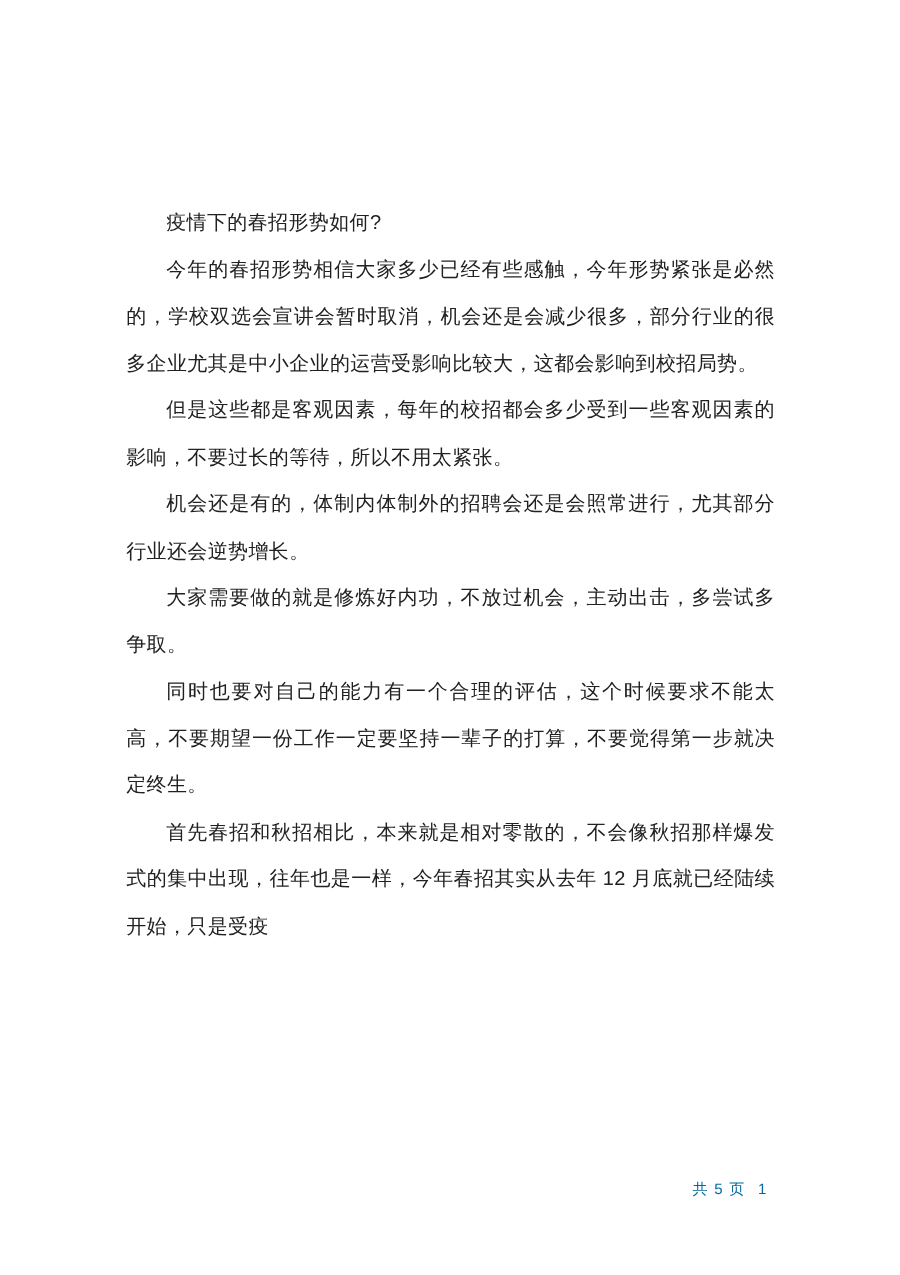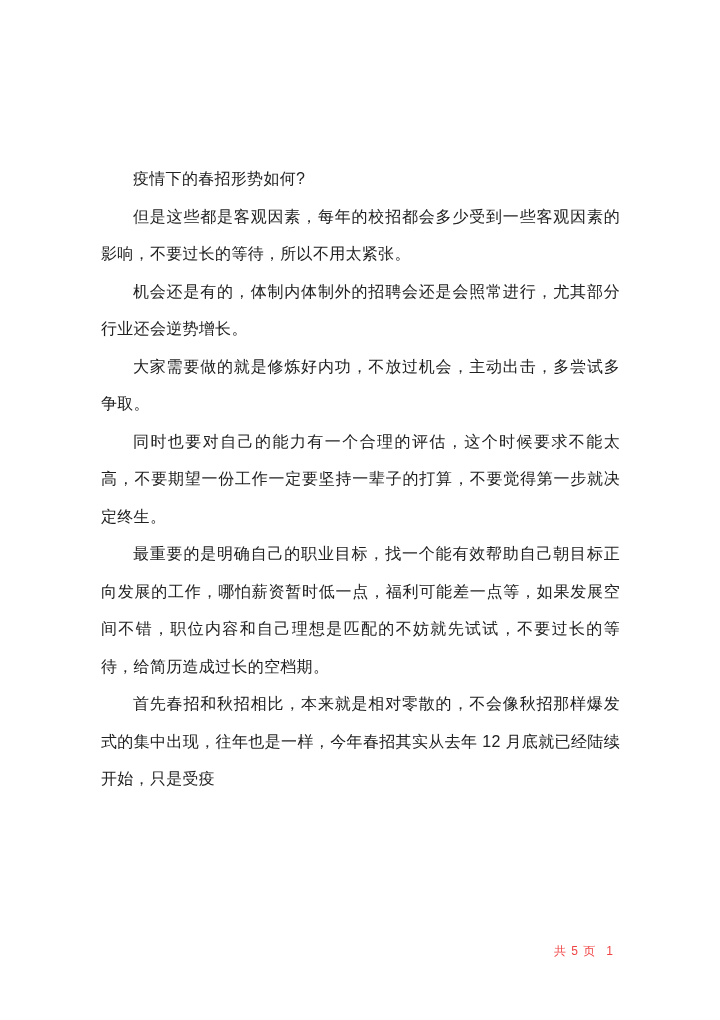--- a/index.html
+++ b/index.html
@@ -42,40 +42,40 @@
     text-align: justify;
     text-justify: inter-ideograph;
     text-indent: 2em;
     letter-spacing: 0.3px;
   }
   .page-footer {
     position: absolute;
     top: 943px;
     right: 106px;
     font-size: 12px;
-    color: #ef4444;
+    color: #0369a1;
     letter-spacing: 1px;
   }
   .page-footer .page-num {
     margin-left: 10px;
   }
 </style>
 </head>
 <body>
 
 <div class="page">
 
 
   <div class="doc-body">
     <p>疫情下的春招形势如何?</p>
+    <p>今年的春招形势相信大家多少已经有些感触，今年形势紧张是必然的，学校双选会宣讲会暂时取消，机会还是会减少很多，部分行业的很多企业尤其是中小企业的运营受影响比较大，这都会影响到校招局势。</p>
     <p>但是这些都是客观因素，每年的校招都会多少受到一些客观因素的影响，不要过长的等待，所以不用太紧张。</p>
     <p>机会还是有的，体制内体制外的招聘会还是会照常进行，尤其部分行业还会逆势增长。</p>
     <p>大家需要做的就是修炼好内功，不放过机会，主动出击，多尝试多争取。</p>
     <p>同时也要对自己的能力有一个合理的评估，这个时候要求不能太高，不要期望一份工作一定要坚持一辈子的打算，不要觉得第一步就决定终生。</p>
-    <p>最重要的是明确自己的职业目标，找一个能有效帮助自己朝目标正向发展的工作，哪怕薪资暂时低一点，福利可能差一点等，如果发展空间不错，职位内容和自己理想是匹配的不妨就先试试，不要过长的等待，给简历造成过长的空档期。</p>
     <p>首先春招和秋招相比，本来就是相对零散的，不会像秋招那样爆发式的集中出现，往年也是一样，今年春招其实从去年 12 月底就已经陆续开始，只是受疫</p>
   </div>
 
   <div class="page-footer">
     <span>共 5 页</span><span class="page-num">1</span>
   </div>
 
 </div>
 
 </body></html>

